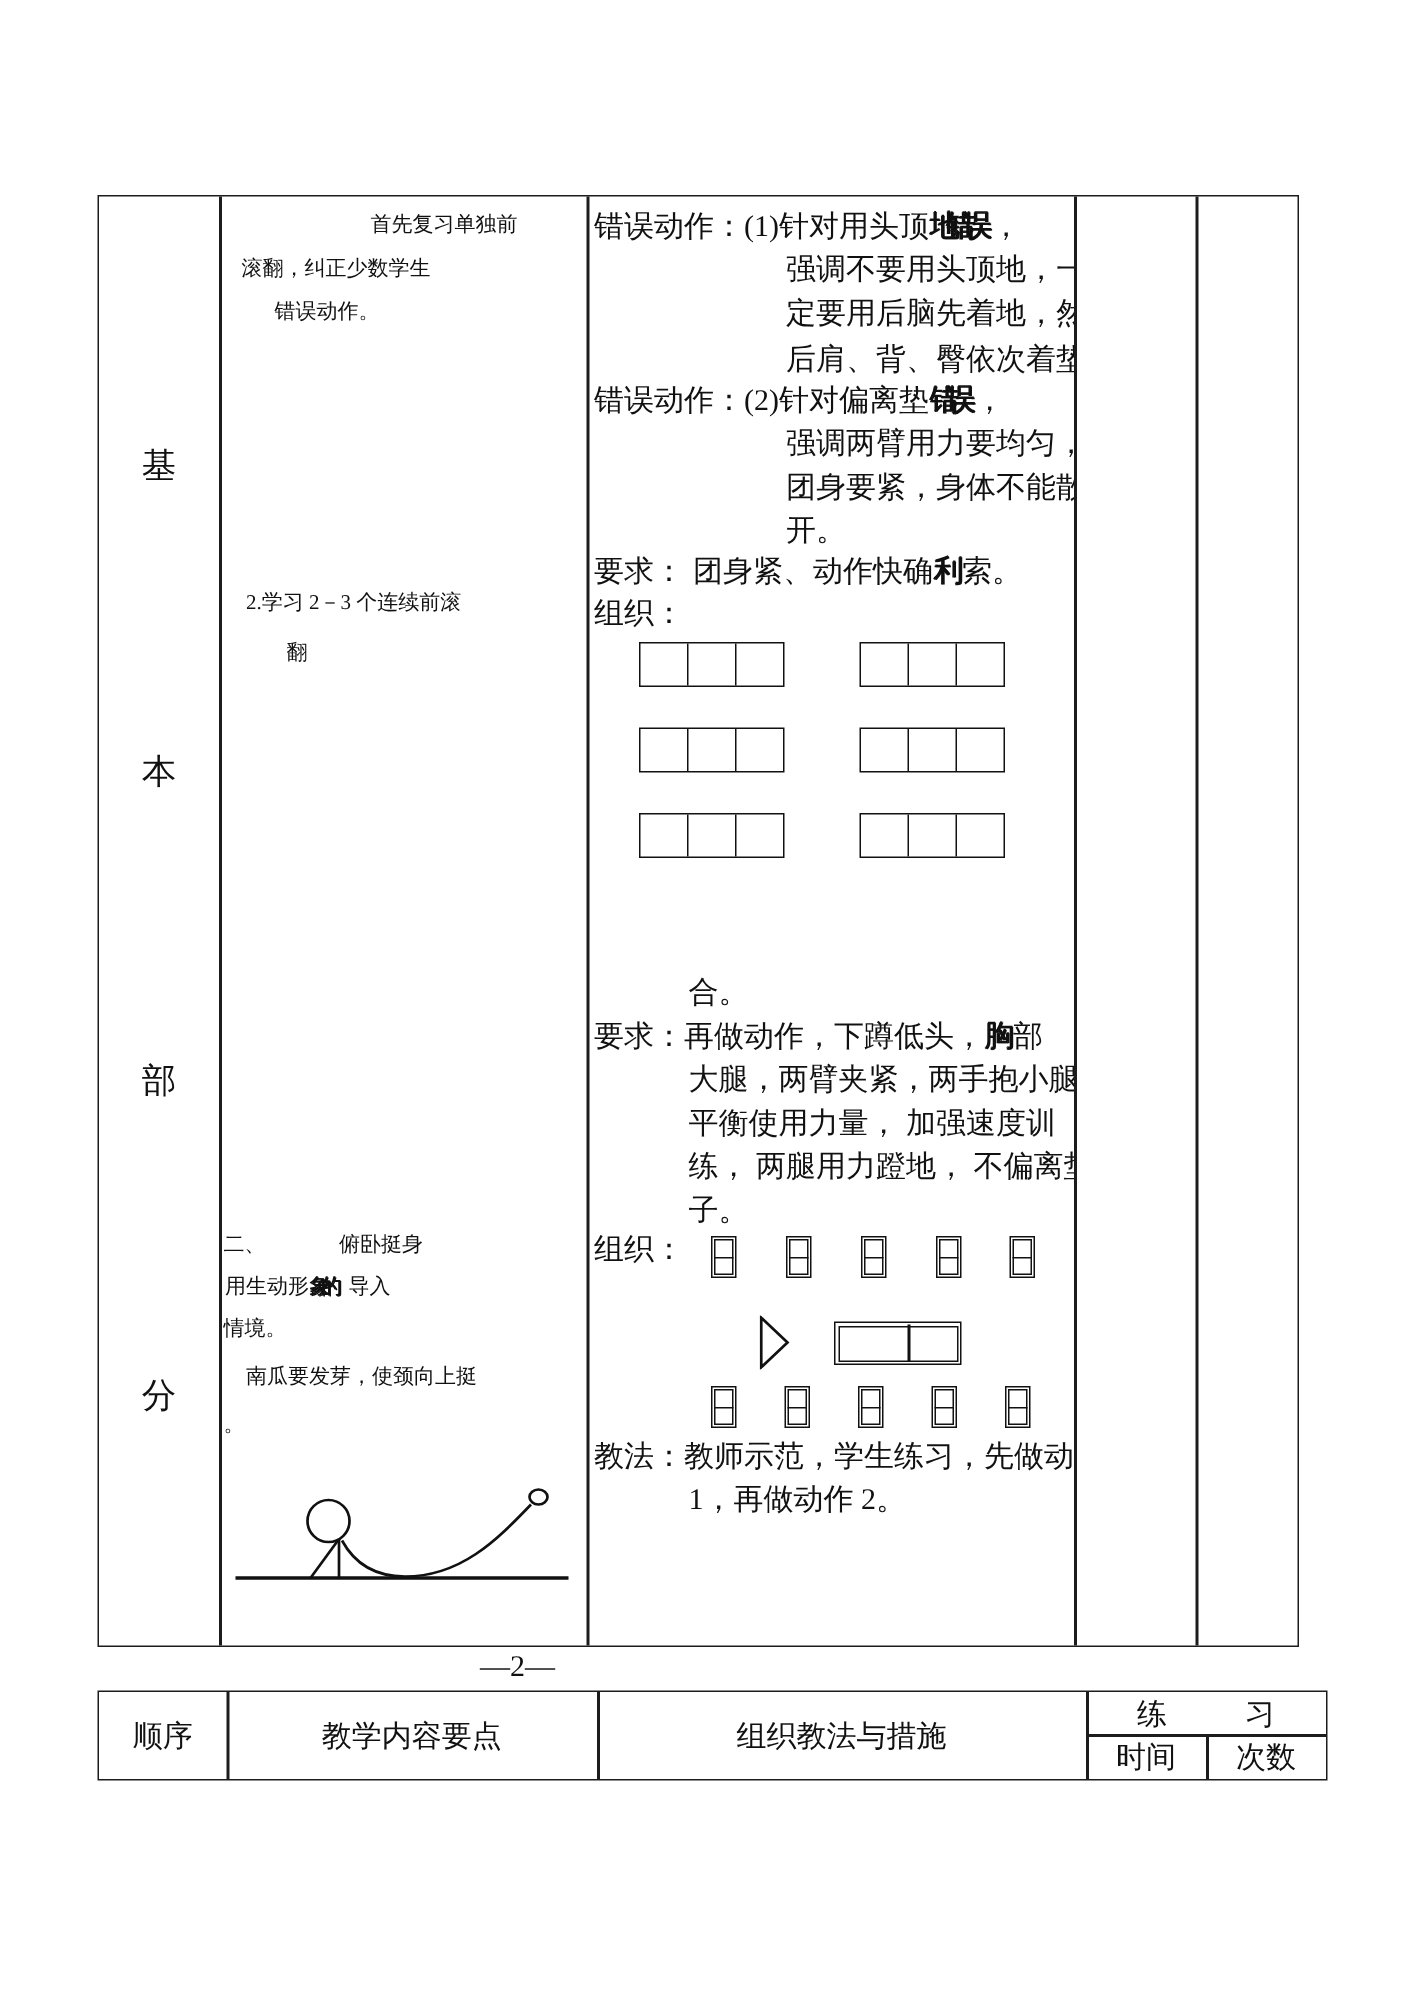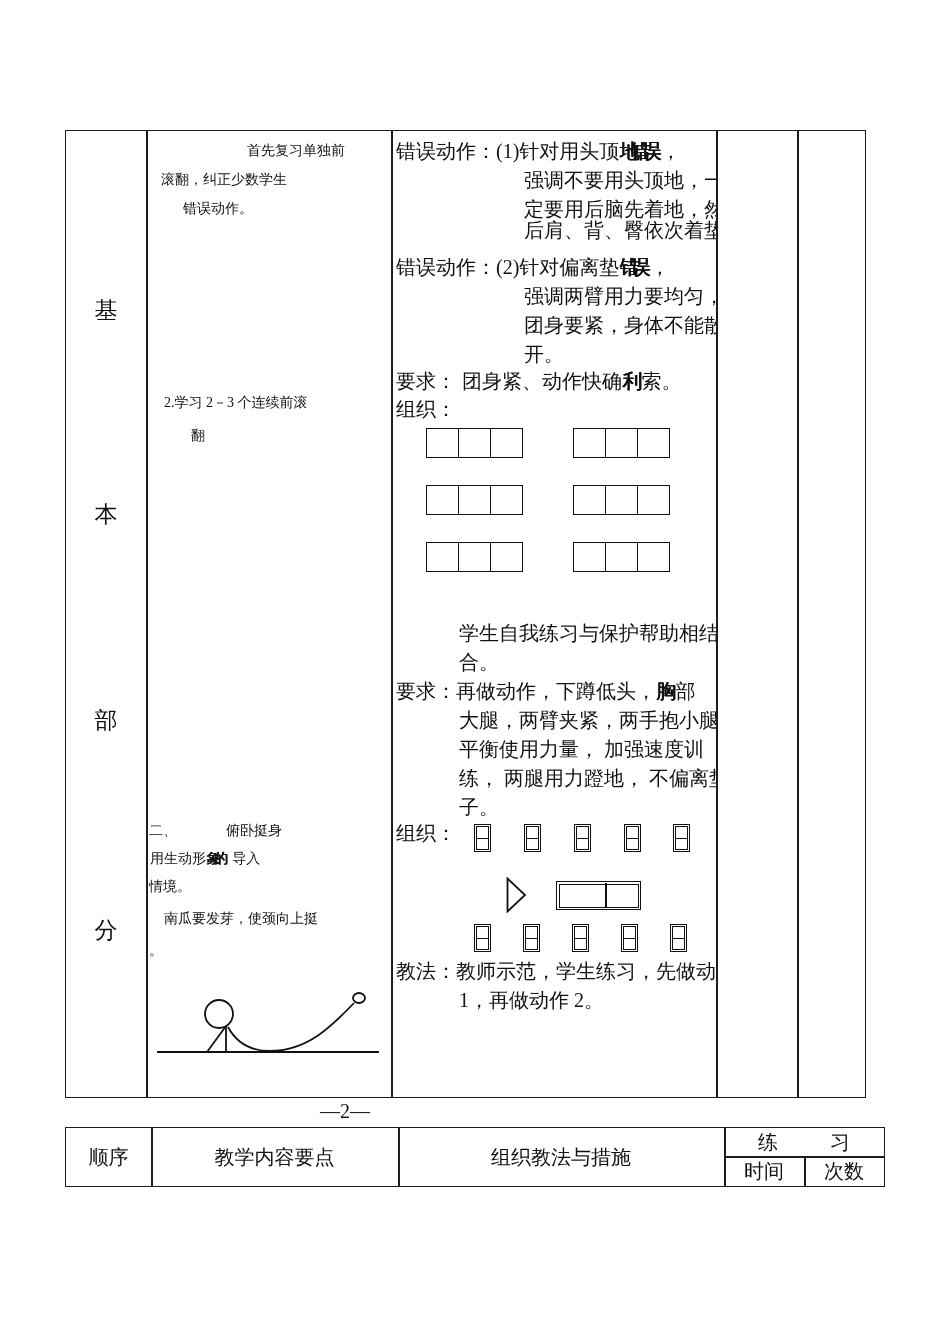--- a/index.html
+++ b/index.html
@@ -105,21 +105,21 @@
         <ellipse cx="204" cy="17" rx="6" ry="5" fill="none" stroke="#111" stroke-width="1.8"></ellipse>
       </svg>
     </div>
 
     <div class="method-col">
       <div class="line" style="top:8px; left:4px">
         <span>错误动作：</span><span>(1)针对用头顶</span><span class="ov">地错误</span><span>，</span>
       </div>
       <div class="line" style="top:37px; left:132px">强调不要用头顶地，一</div>
       <div class="line" style="top:66px; left:132px">定要用后脑先着地，然</div>
-      <div class="line" style="top:87px; left:132px">后肩、背、臀依次着垫</div>
+      <div class="line" style="top:97px; left:132px">后肩、背、臀依次着垫</div>
 
       <div class="line" style="top:124px; left:4px">
         <span>错误动作：</span><span>(2)针对偏离垫</span><span class="ov">错误</span><span>，</span>
       </div>
       <div class="line" style="top:153px; left:132px">强调两臂用力要均匀，</div>
       <div class="line" style="top:182px; left:132px">团身要紧，身体不能散</div>
       <div class="line" style="top:211px; left:132px">开。</div>
 
       <div class="line" style="top:238px; left:4px">
         <span>要求：</span><span style="margin-left:6px">团身紧、动作快确</span><span class="ov">利</span><span>索。</span>
@@ -151,21 +151,20 @@
           <span></span>
           <span></span>
           <span></span>
         </div>
       <div class="r3c" style="left:181px; top:411px">
           <span></span>
           <span></span>
           <span></span>
         </div>
 
-      <div class="line" style="top:490px; left:67px">学生自我练习与保护帮助相结</div>
       <div class="line" style="top:519px; left:67px">合。</div>
 
       <div class="line" style="top:548px; left:4px">
         <span>要求：</span><span>再做动作，下蹲低头，</span><span class="ov">胸</span><span>部</span><span class="gap26"></span>
       </div>
       <div class="line" style="top:577px; left:67px">大腿，两臂夹紧，两手抱小腿，</div>
       <div class="line" style="top:606px; left:67px">平衡使用力量， 加强速度训</div>
       <div class="line" style="top:635px; left:67px">练， 两腿用力蹬地， 不偏离垫</div>
       <div class="line" style="top:664px; left:67px">子。</div>
 

